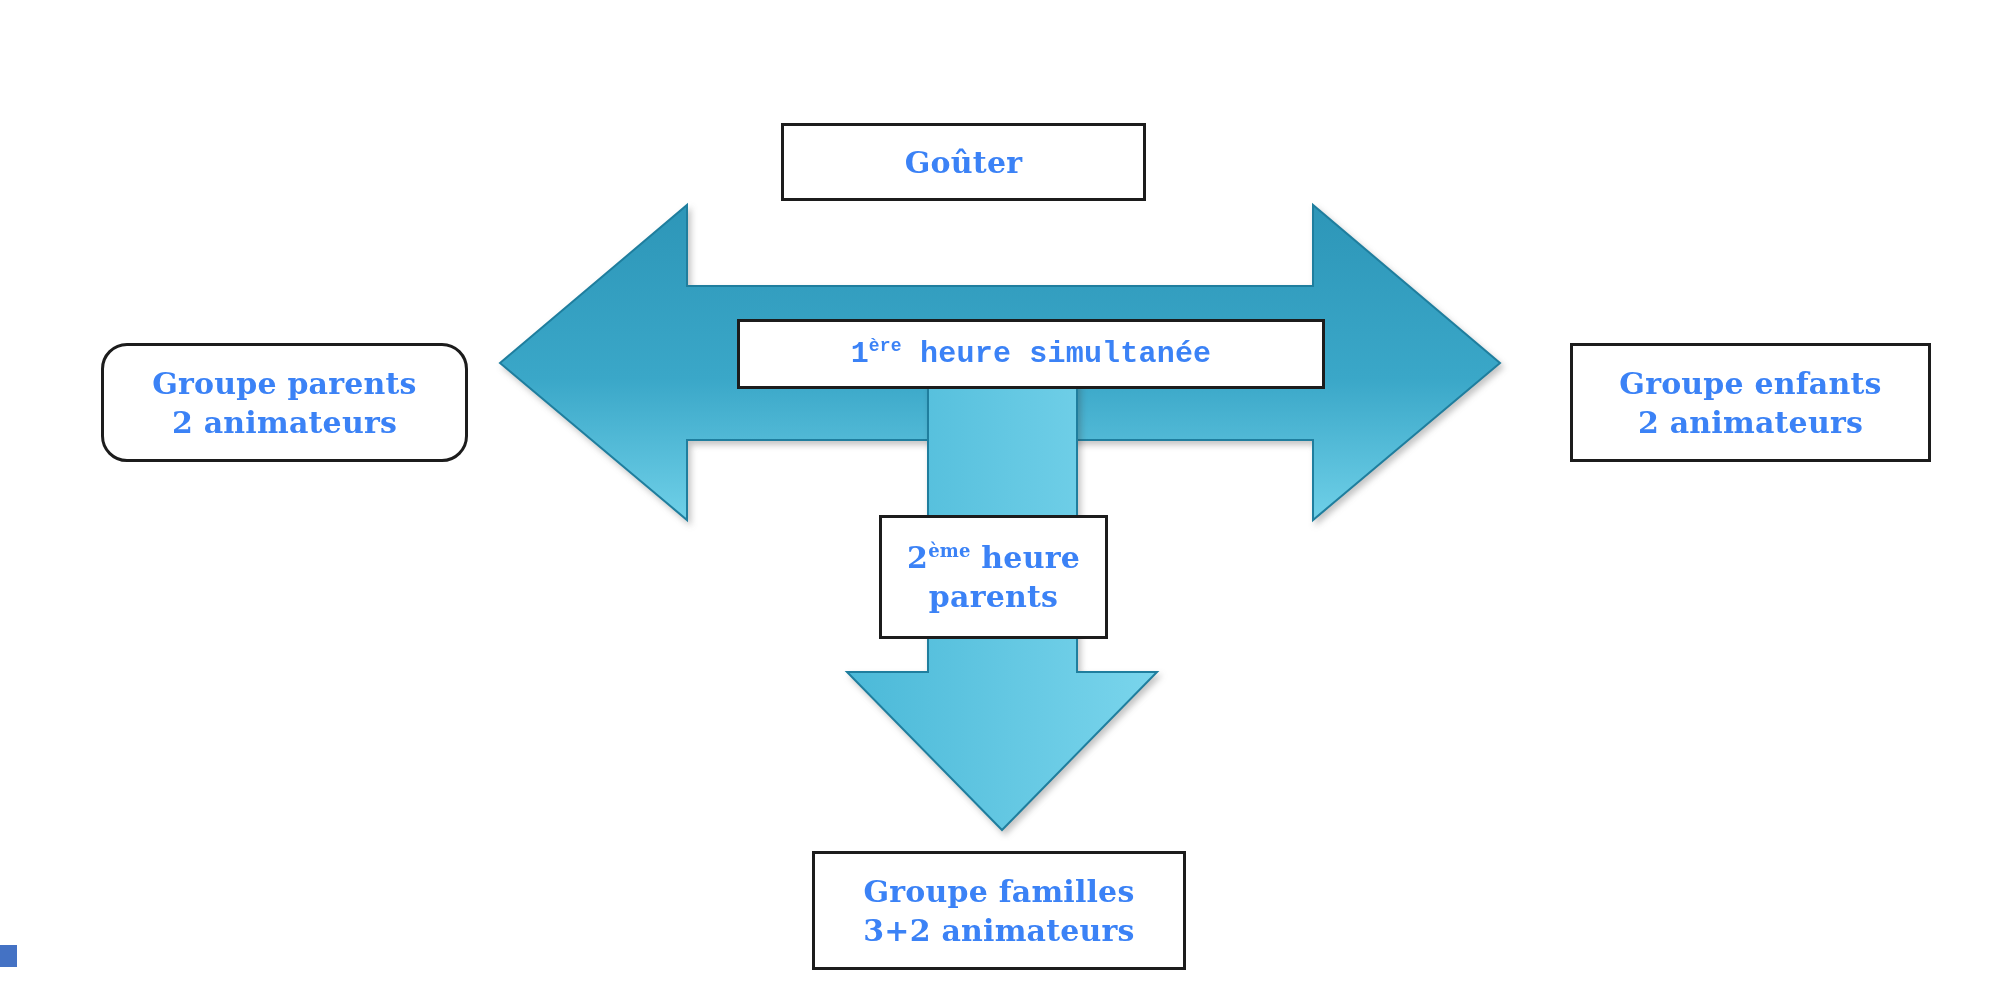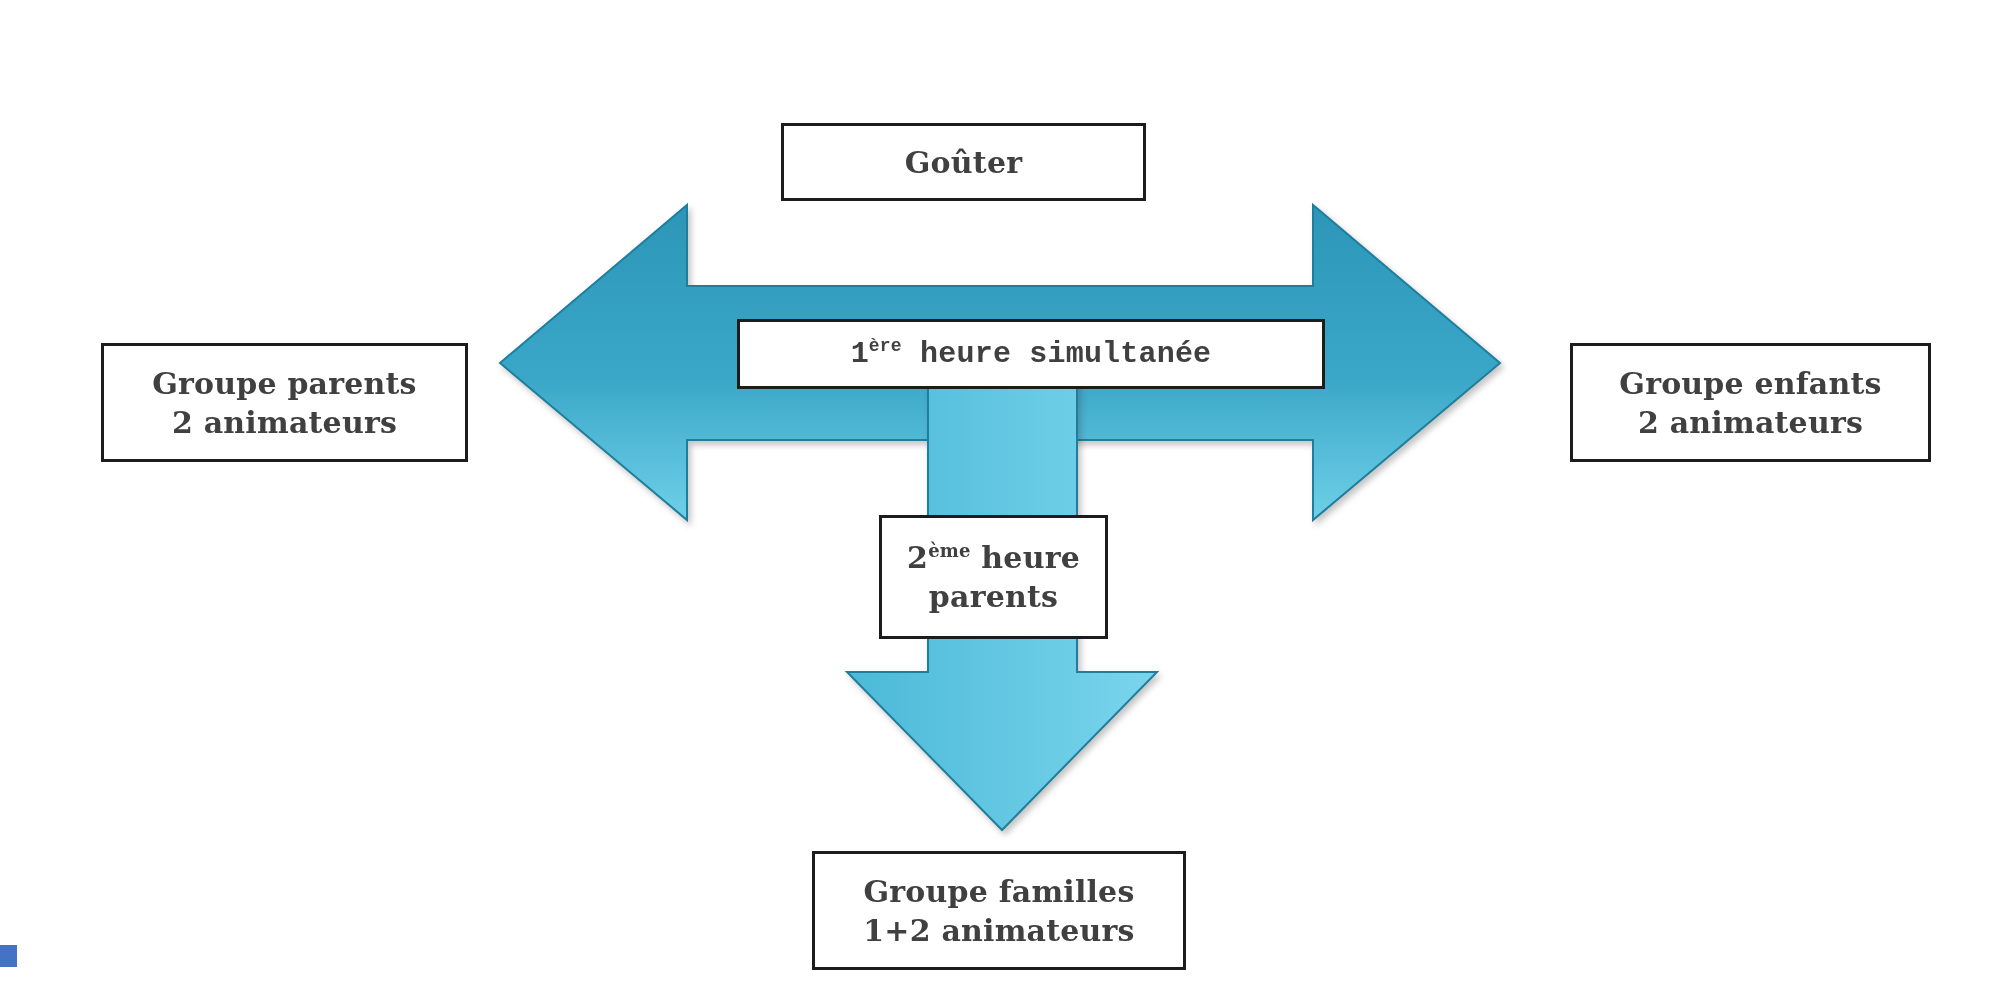--- a/index.html
+++ b/index.html
@@ -34,31 +34,31 @@
     background: #ffffff;
     border: 3px solid #1c1c1c;
     display: flex;
     flex-direction: column;
     align-items: center;
     justify-content: center;
     text-align: center;
     font-weight: 700;
     font-size: 30px;
     line-height: 1.3;
-    color: #404040;
+    color: #3b82f6;
     letter-spacing: 0.2px;
   }
   .box sup {
     font-size: 0.60em;
     line-height: 0;
     vertical-align: super;
   }
   .box-gouter    { left: 781px;  top: 123px; width: 365px; height: 78px;  }
   .box-first     { left: 737px;  top: 319px; width: 588px; height: 70px; font-family: Liberation Mono, monospace;  }
-  .box-parents   { left: 101px;  top: 343px; width: 367px; height: 119px; }
+  .box-parents   { left: 101px;  top: 343px; width: 367px; height: 119px; border-radius: 26px; }
   .box-enfants   { left: 1530px; top: 343px; width: 361px; height: 119px; margin-left: 40px; }
   .box-second    { left: 879px;  top: 515px; width: 229px; height: 124px; }
   .box-familles  { left: 812px;  top: 851px; width: 374px; height: 119px; }
   .corner-square {
     position: absolute;
     left: 0;
     top: 945px;
     width: 17px;
     height: 22px;
     background: #4472c4;
@@ -105,18 +105,18 @@
     <span>2 animateurs</span>
   </div>
 
   <div class="box box-second">
     <span><span>2</span><sup>ème</sup><span> heure</span></span>
     <span>parents</span>
   </div>
 
   <div class="box box-familles">
     <span>Groupe familles</span>
-    <span>1+2 animateurs</span>
+    <span>3+2 animateurs</span>
   </div>
 
   <div class="corner-square"></div>
 
 </div>
 
 </body></html>

